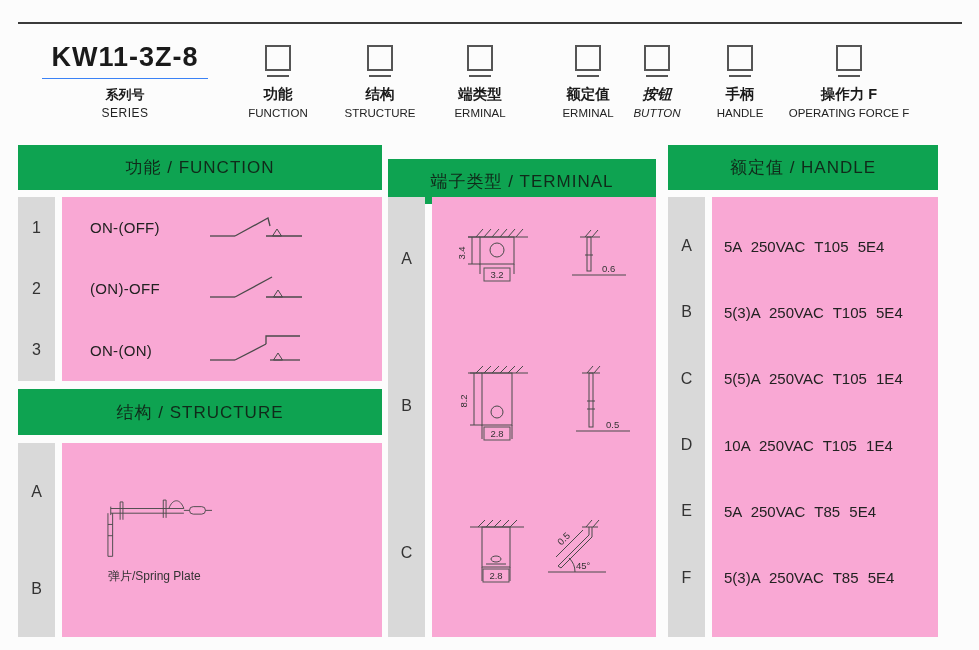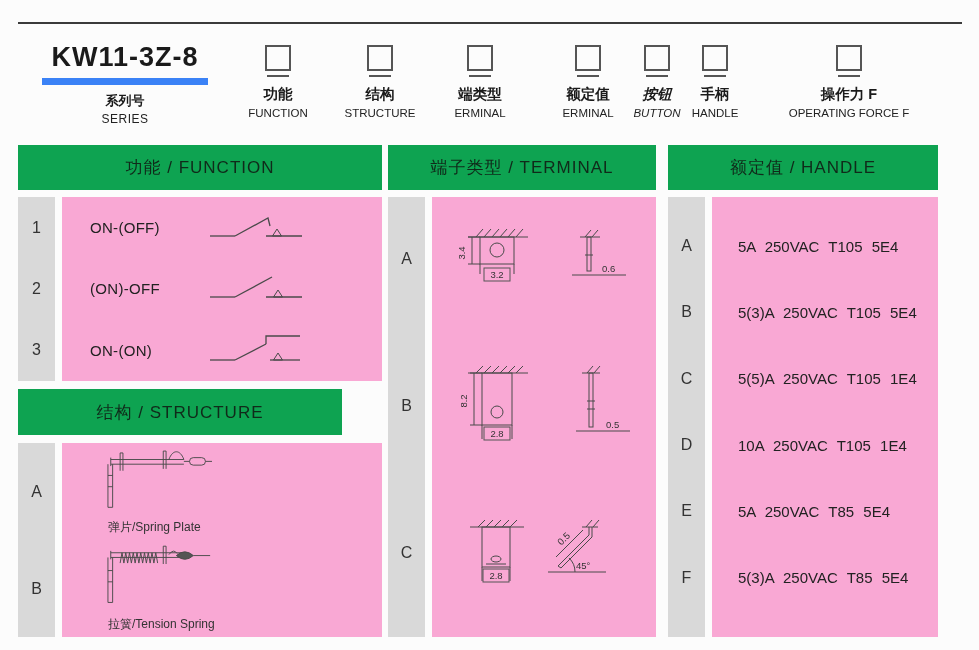--- a/index.html
+++ b/index.html
@@ -4,55 +4,55 @@
 <style>
   html,body{margin:0;padding:0;background:#fff;}
   .page{position:relative;width:979px;height:650px;background:#fcfcfc;overflow:hidden;
         font-family:"Liberation Sans",sans-serif;color:#222;}
   .abs{position:absolute;}
   .top-rule{left:18px;top:22px;width:944px;height:2px;background:#3b3b3b;}
 
   
   .series{left:42px;top:42px;width:166px;text-align:center;}
   .model{font-size:27px;font-weight:bold;letter-spacing:1px;color:#1a1a1a;
-         padding-bottom:5px;border-bottom:7px solid #3b82f6;white-space:nowrap;}
+         padding-bottom:5px;border-bottom:1px solid #3b82f6;white-space:nowrap;}
   .series-cn{margin-top:7px;font-size:13px;font-weight:bold;color:#1a1a1a;}
   .series-en{margin-top:2px;font-size:12px;letter-spacing:.5px;color:#222;}
   .opt{top:45px;width:120px;text-align:center;}
   .opt .box{width:22px;height:22px;border:2px solid #555;margin:0 auto;background:#fcfcfc;}
   .opt .bu{width:22px;height:2px;background:#555;margin:4px auto 8px;}
   .opt .cn{font-size:14.5px;font-weight:bold;color:#1a1a1a;white-space:nowrap;}
   .opt .en{margin-top:3px;font-size:11.5px;color:#222;white-space:nowrap;}
   #opt1{left:218px;} #opt2{left:320px;} #opt3{left:420px;} #opt4{left:528px;}
-  #opt5{left:597px;font-style:italic;} #opt6{left:655px;} #opt7{left:774px;width:150px;}
+  #opt5{left:597px;font-style:italic;} #opt6{left:680px;} #opt7{left:774px;width:150px;}
 
   
   .ghead{height:45px;background:#0EA351;display:flex;align-items:center;justify-content:center;
          font-size:17px;font-weight:normal;color:#102a1a;letter-spacing:1px;white-space:nowrap;}
   #h-func{left:18px;top:145px;width:364px;}
-  #h-term{left:388px;top:145px;width:268px;}
+  #h-term{left:388px;top:159px;width:268px;}
   #h-rate{left:668px;top:145px;width:270px;}
-  #h-struct{left:18px;top:389px;width:324px;height:46px;}
+  #h-struct{left:18px;top:389px;width:364px;height:46px;}
 
   
   .tbl{display:flex;gap:7px;}
   .stripe{width:37px;background:#D9D9D9;display:flex;flex-direction:column;}
   .panel{flex:1;background:#f9a8d4;display:flex;flex-direction:column;min-width:0;}
   .cell{flex:1;display:flex;align-items:center;justify-content:center;}
   .stripe .cell{font-size:16px;color:#333;}
   #t-func{left:18px;top:197px;width:364px;height:184px;}
   #t-struct{left:18px;top:443px;width:364px;height:194px;}
   #t-term{left:388px;top:197px;width:268px;height:440px;}
   #t-rate{left:668px;top:197px;width:270px;height:440px;}
 
   .func-row{flex:1;display:flex;align-items:center;padding-left:28px;}
   .func-label{width:118px;font-size:15px;color:#222;letter-spacing:.3px;white-space:nowrap;}
 
   #t-rate .stripe,#t-rate .panel{padding-top:16px;padding-bottom:26px;}
-  .rate-row{flex:1;display:flex;align-items:center;padding-left:26px;font-size:15px;
+  .rate-row{flex:1;display:flex;align-items:center;padding-left:12px;font-size:15px;
             color:#222;word-spacing:5px;white-space:nowrap;}
 
   #t-term .cell{padding-bottom:22px;}
 
   .struct-cell{flex:1;display:flex;flex-direction:column;align-items:flex-start;justify-content:center;}
   .fig{width:180px;}
   .fig svg{margin-left:30px;}
   .cap{font-size:12px;color:#333;margin-top:2px;padding-left:46px;white-space:nowrap;}
 
   svg{display:block;}
@@ -172,34 +172,20 @@
             <path class="thin" d="M20 13 H98 M20 18 H98 M20 11 V20"></path>
             <path class="thin" d="M17 18 V64 M22 18 V64 M17 64 H22 M17 30 H22 M17 42 H22"></path>
             <path class="thin" d="M30 6 V25 M33 6 V25 M30 6 H33"></path>
             <path class="thin" d="M76 4 V23 M79 4 V23 M76 4 H79"></path>
             <path class="thin" d="M82 13 C86 2 94 2 98 13"></path>
             <path class="thin" d="M98 15 H104"></path>
             <rect class="thin" x="104" y="11" width="17" height="8" rx="4"></rect>
             <path class="thin" d="M121 15 H128"></path>
           </svg>
           <div class="cap">弹片/Spring Plate</div>
-        </div>
-      </div>
-      <div class="struct-cell">
-        <div class="fig">
-          <svg width="150" height="70" viewBox="0 0 160 74">
-            <path class="thin" d="M20 9 H98 M20 14 H98 M20 7 V16"></path>
-            <path class="thin" d="M17 14 V62 M22 14 V62 M17 62 H22 M17 28 H22 M17 40 H22"></path>
-            <path class="thin" d="M30 20 l2 -11 l2 11 l2 -11 l2 11 l2 -11 l2 11 l2 -11 l2 11 l2 -11 l2 11 l2 -11 l2 11 l2 -11 l2 11 l2 -11 l2 11 l2 -11 l2 11 l2 -11 l2 11"></path>
-            <path class="thin" d="M76 2 V21 M79 2 V21 M76 2 H79"></path>
-            <path class="thin" d="M82 11 q5 -7 9 -1"></path>
-            <path d="M90 12 Q99 4 108 12 Q99 20 90 12 Z" fill="#555" stroke="#4a4a4a"></path>
-            <path class="thin" d="M108 12 H126"></path>
-          </svg>
-          <div class="cap">拉簧/Tension Spring</div>
         </div>
       </div>
     </div>
   </div>
 
   <div class="abs tbl" id="t-term">
     <div class="stripe">
       <div class="cell">A</div>
       <div class="cell">B</div>
       <div class="cell">C</div>

